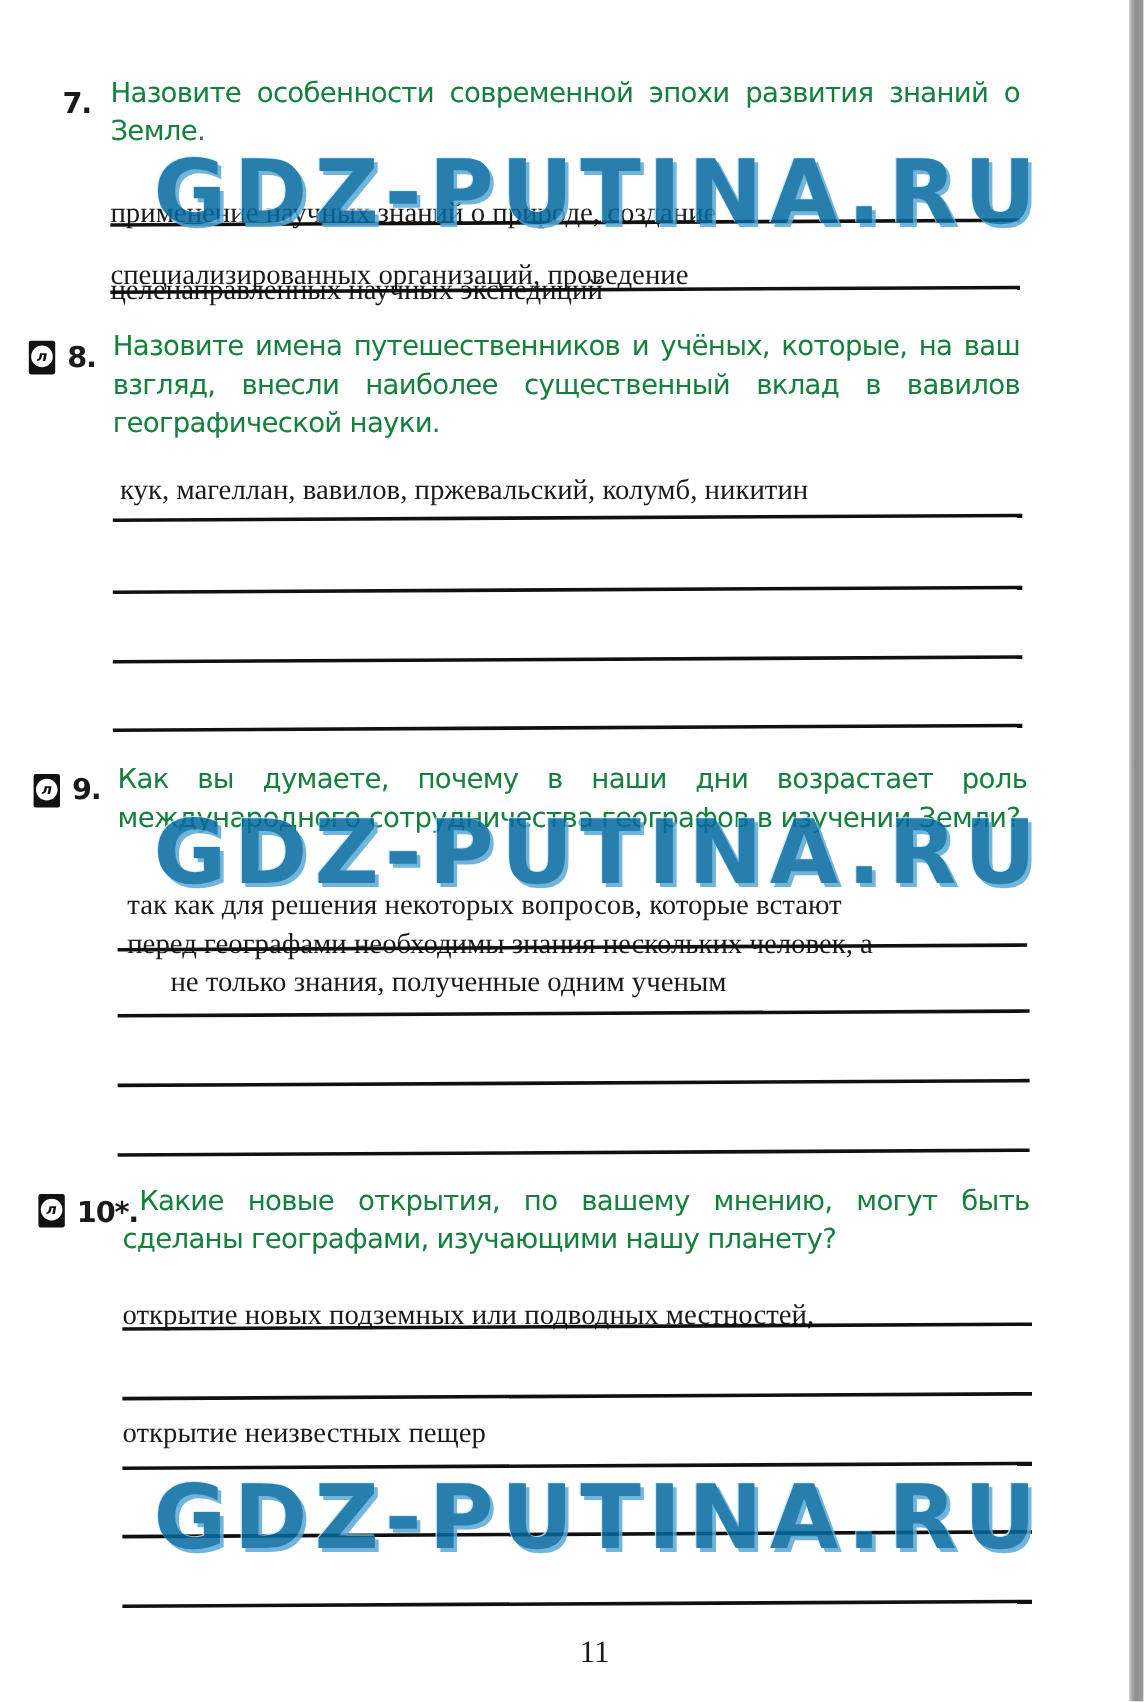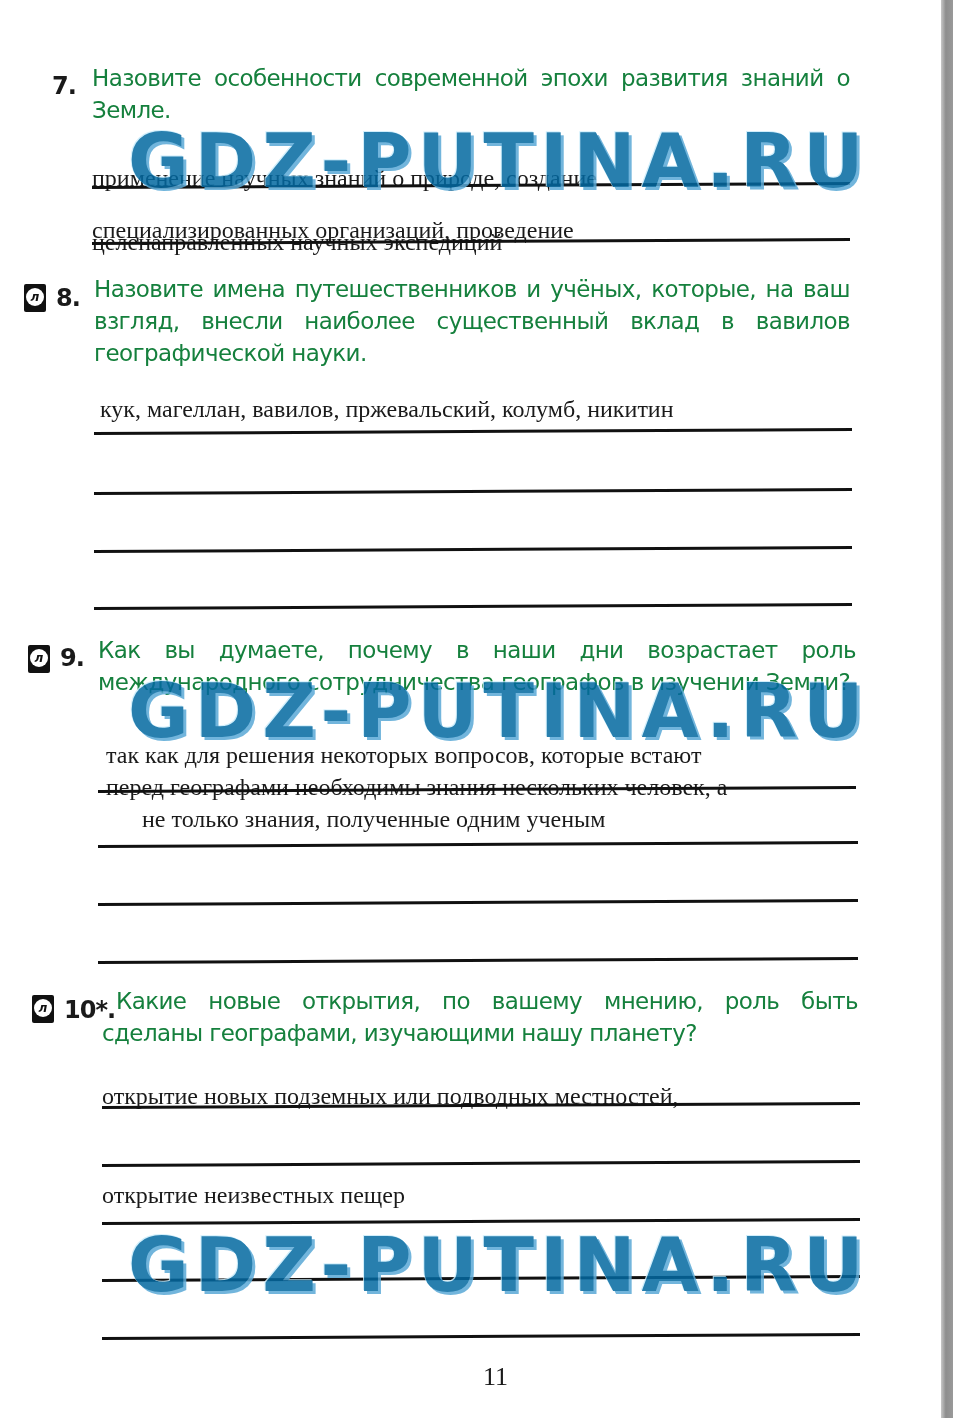--- a/index.html
+++ b/index.html
@@ -90,21 +90,21 @@
   <div class="line" style="left:98px;top:845px;width:760px;transform:rotate(-0.3deg);"></div>
   <div class="line" style="left:98px;top:903px;width:760px;transform:rotate(-0.3deg);"></div>
   <div class="line" style="left:98px;top:961px;width:760px;transform:rotate(-0.3deg);"></div>
 </div>
 
 <div>
   <div class="badge" style="left:32px;top:995px;">
       <span>л</span>
     </div>
   <div class="qnum" style="left:64px;top:996px;">10*.</div>
-  <div class="qtext" style="left:102px;top:985px;width:756px;text-indent:14px;">Какие новые открытия, по вашему мнению, роль быть сделаны географами, изучающими нашу планету?</div>
+  <div class="qtext" style="left:102px;top:985px;width:756px;text-indent:14px;">Какие новые открытия, по вашему мнению, могут быть сделаны географами, изучающими нашу планету?</div>
   <div class="ans" style="left:102px;top:1083px;">открытие новых подземных или подводных местностей,</div>
   <div class="line" style="left:102px;top:1106px;width:758px;transform:rotate(-0.3deg);"></div>
   <div class="ans" style="left:102px;top:1182px;">открытие неизвестных пещер</div>
   <div class="line" style="left:102px;top:1164px;width:758px;transform:rotate(-0.3deg);"></div>
   <div class="line" style="left:102px;top:1222px;width:758px;transform:rotate(-0.3deg);"></div>
   <div class="line" style="left:102px;top:1279px;width:758px;transform:rotate(-0.3deg);"></div>
   <div class="line" style="left:102px;top:1337px;width:758px;transform:rotate(-0.3deg);"></div>
 </div>
 
 <div class="wm" style="left:128px;top:118px;">GDZ-PUTINA.RU</div>

